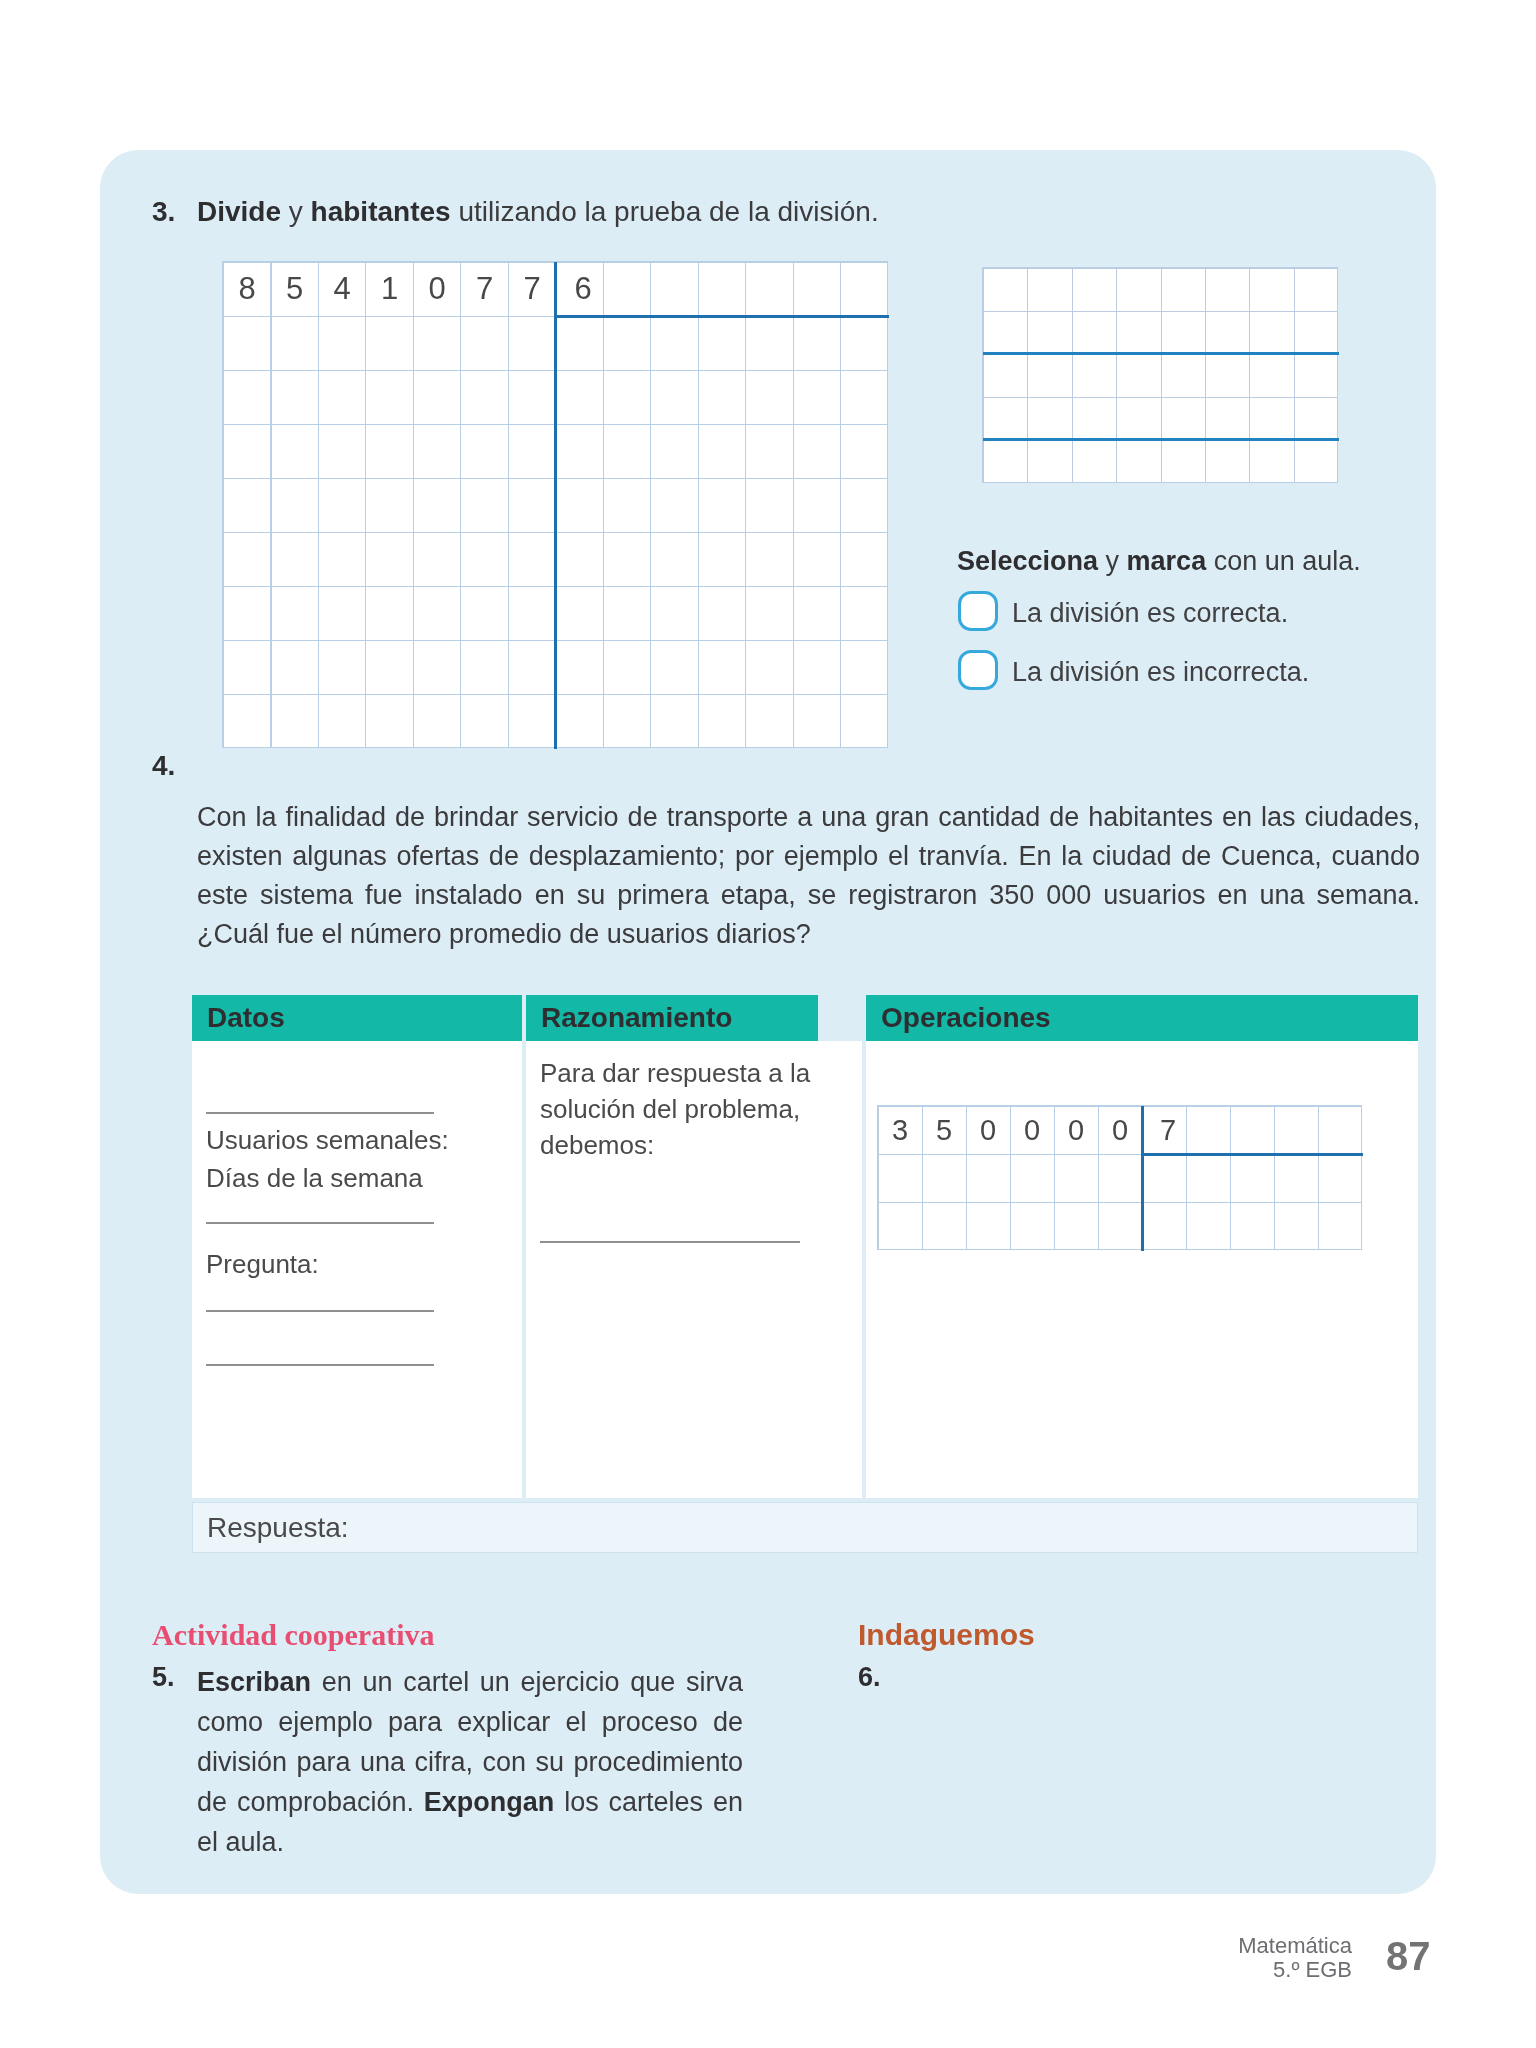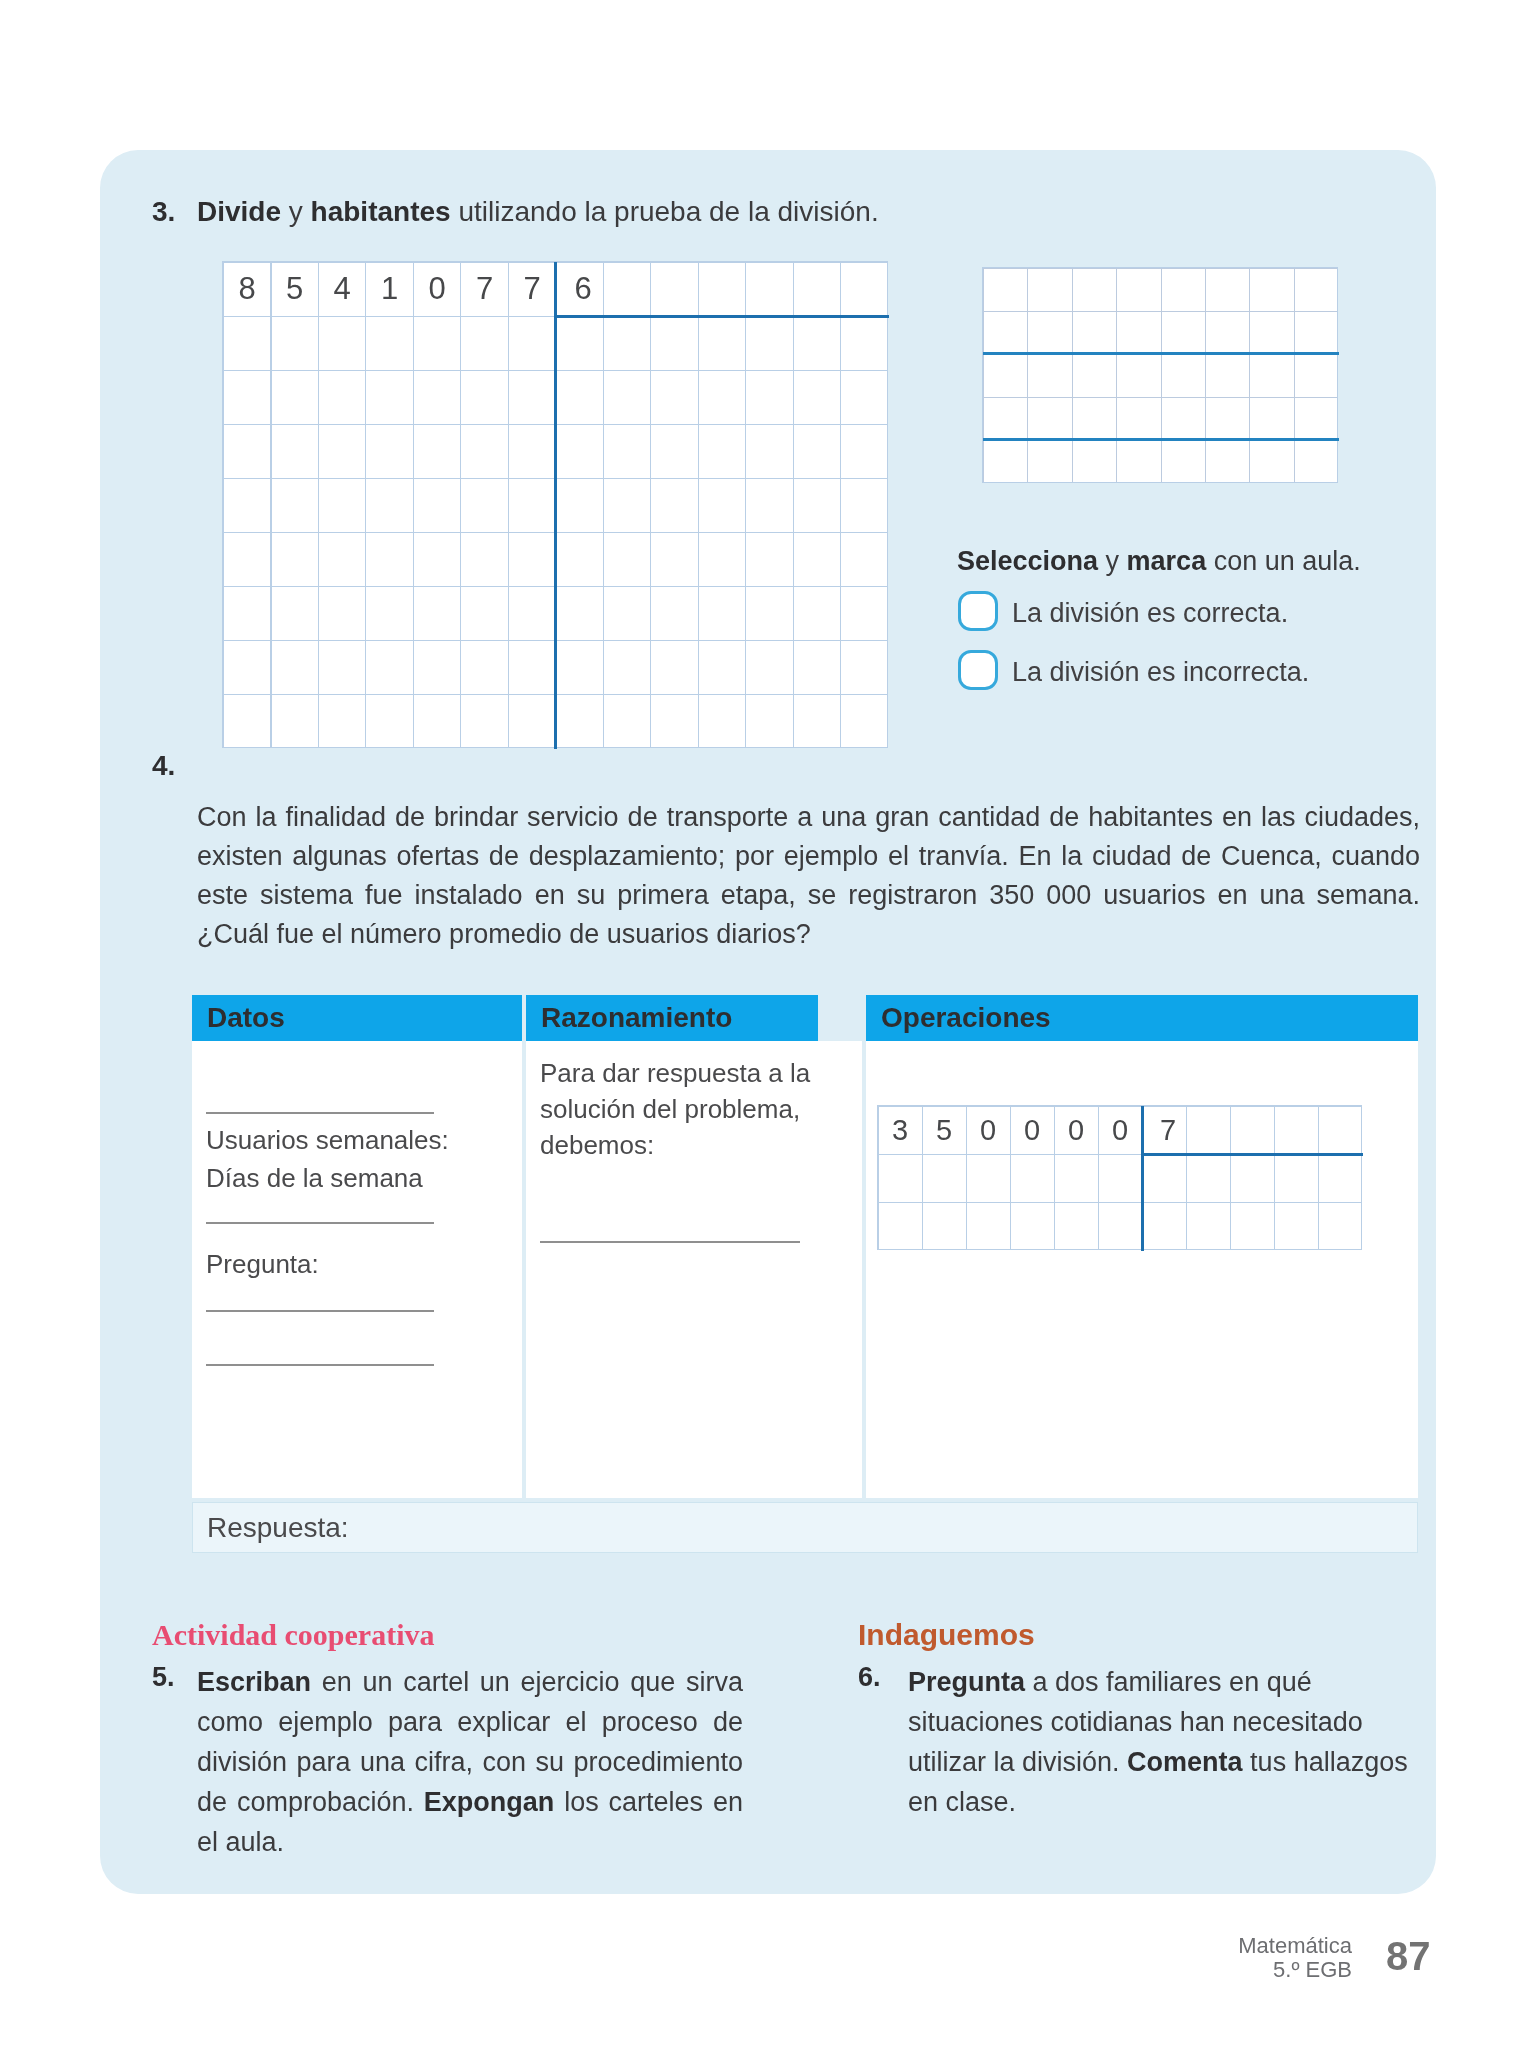--- a/index.html
+++ b/index.html
@@ -32,21 +32,21 @@
          justify-content:center;font-size:29px;color:#47484a;}
   
   .chk{position:absolute;width:40px;height:40px;border:3px solid #36a9dc;border-radius:13px;
        background:#ffffff;box-sizing:border-box;}
   .chklabel{position:absolute;font-size:27px;color:#414042;}
   .seltitle{position:absolute;font-size:27px;color:#3b3b3d;}
   .seltitle b{color:#2e2e30;}
   
   .para{position:absolute;font-size:27px;line-height:39px;text-align:justify;color:#3b3b3d;}
   
-  .thead{position:absolute;height:46px;background:#0ea5e9;display:flex;align-items:center;
+  .thead{position:absolute;height:46px;background:#14b8a6;display:flex;align-items:center;
          padding-left:15px;box-sizing:border-box;font-size:28px;font-weight:bold;color:#2e2e30;}
   .tcol{position:absolute;top:1041px;height:457px;background:#ffffff;}
   .uline{position:absolute;height:2px;background:#8f8f8f;}
   .cellText{position:absolute;font-size:26px;color:#4a4a4c;line-height:36px;}
   .resp{position:absolute;left:192px;top:1502px;width:1226px;height:51px;background:#ebf5fa;
         border:1px solid #cde4ef;box-sizing:border-box;display:flex;align-items:center;
         padding-left:14px;font-size:28px;color:#4a4a4c;}
   
   .acthead{position:absolute;font-size:30px;font-weight:bold;}
   .actbody{position:absolute;font-size:27px;line-height:40px;color:#3b3b3d;}
@@ -142,21 +142,20 @@
   <div class="resp">
       <span>Respuesta:</span>
     </div>
 
   <div class="acthead" style="left:152px;top:1618px;color:#e84d72;font-family:Liberation Serif, serif;">Actividad cooperativa</div>
   <div class="numcol" style="left:152px;top:1662px;">5.</div>
   <div class="actbody" style="left:197px;top:1662px;width:546px;text-align:justify;"><b>Escriban</b><span> en un cartel un ejercicio que sirva como ejemplo para explicar el proceso de división para una cifra, con su procedimiento de comprobación. </span><b>Expongan</b><span> los carteles en el aula.</span></div>
 
   <div class="acthead" style="left:858px;top:1618px;color:#c05a2e;">Indaguemos</div>
   <div class="numcol" style="left:858px;top:1662px;">6.</div>
-  <div class="actbody" style="left:908px;top:1662px;width:515px;"><b>Pregunta</b><span> a dos familiares en qué situaciones cotidianas han necesitado utilizar la división. </span><b>Comenta</b><span> tus hallazgos en clase.</span></div>
 
   <div class="footTxt" style="left:1102px;top:1934px;width:250px;">
     <div>Matemática</div>
     <div>5.º EGB</div>
   </div>
   <div class="footPage" style="left:1386px;top:1934px;">87</div>
 
 </div>
 
 </body></html>

